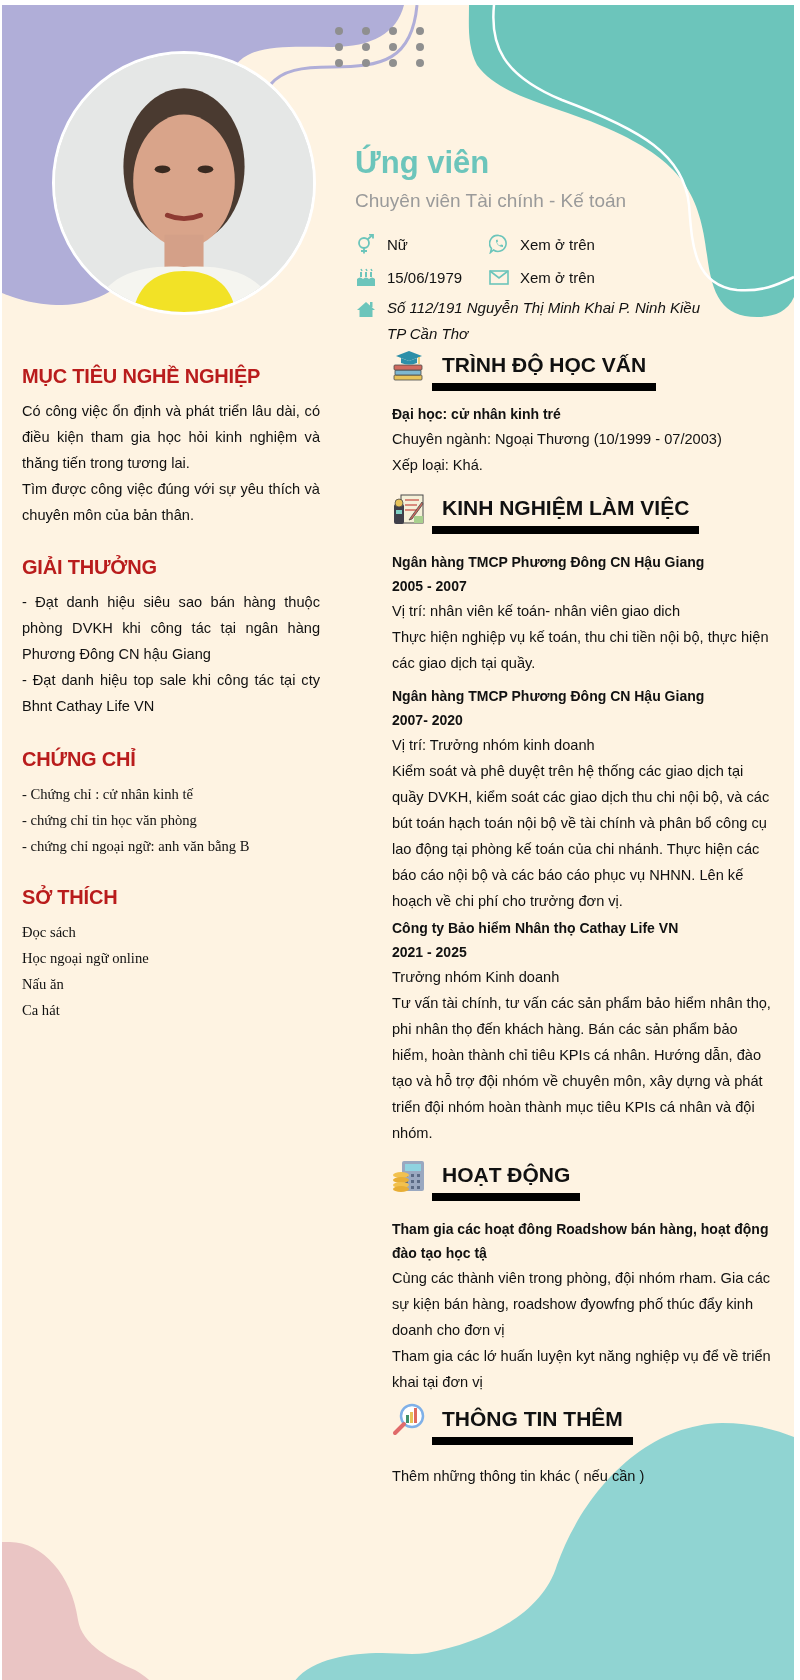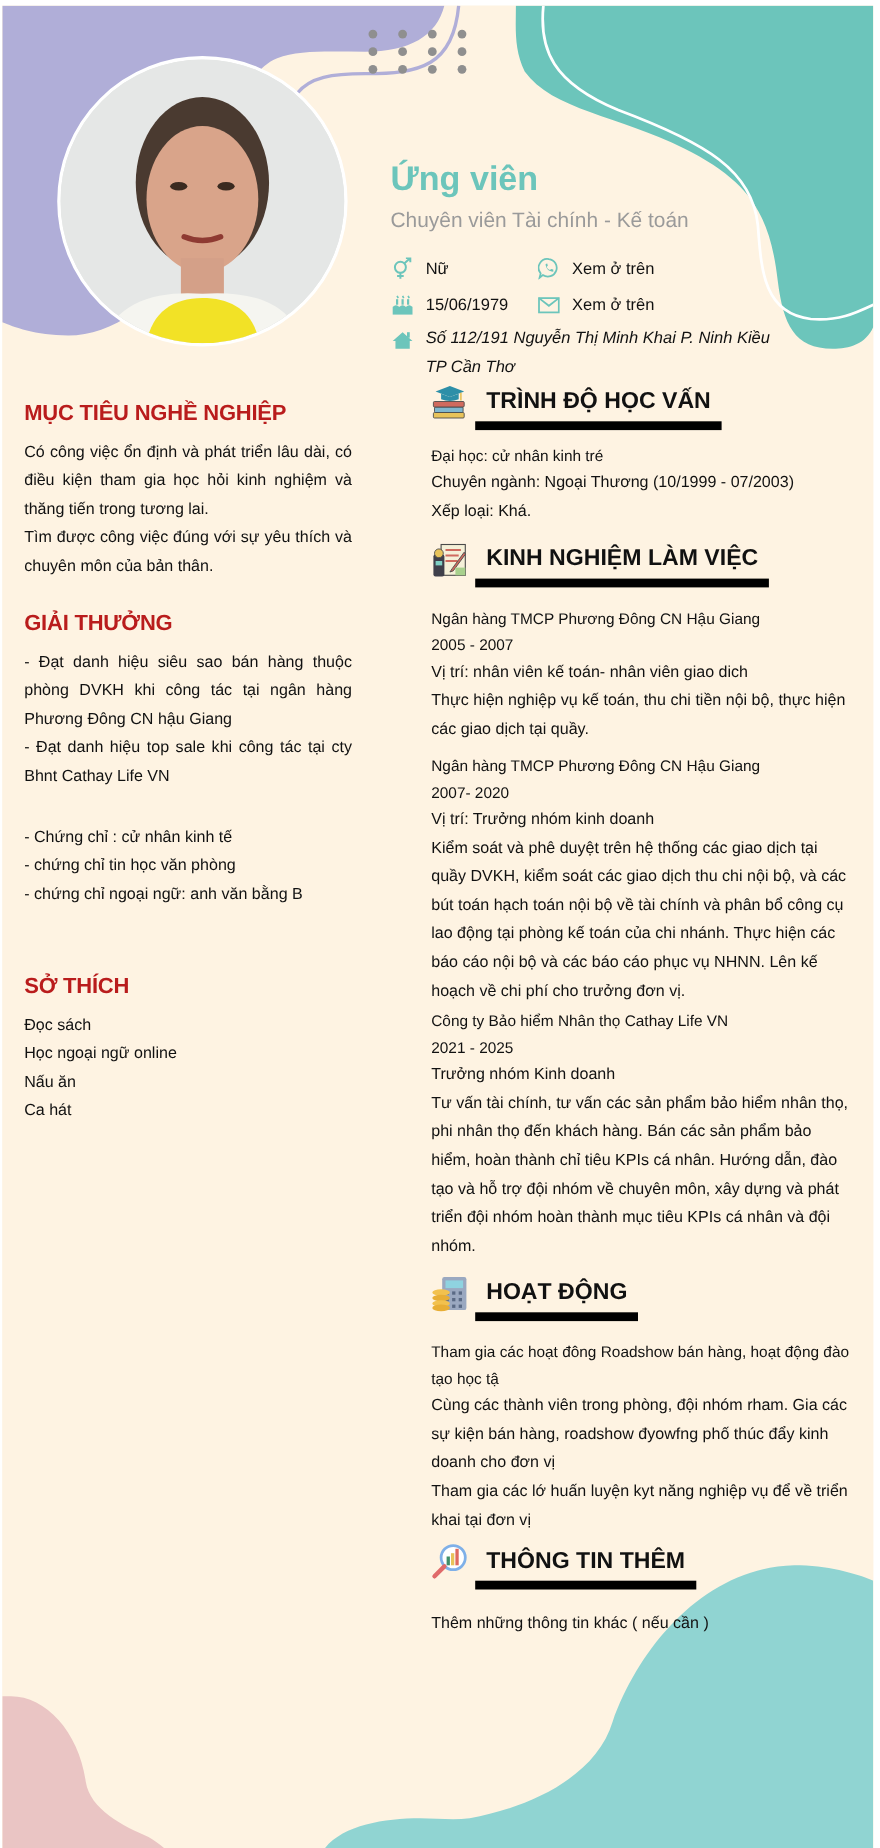--- a/index.html
+++ b/index.html
@@ -9,26 +9,26 @@
   .avatar { position: absolute; left: 50px; top: 46px; width: 264px; height: 264px; border-radius: 50%; border: 3px solid #ffffff; overflow: hidden; background: #e4e6e4; box-sizing: border-box; }
   .avatar svg { width: 100%; height: 100%; display: block; }
   .name { position: absolute; left: 353px; top: 140px; font-size: 31px; font-weight: bold; color: #6cc5bb; margin: 0; }
   .role { position: absolute; left: 353px; top: 185px; font-size: 19px; color: #9a9a9a; }
   .info-row { position: absolute; display: flex; align-items: center; font-size: 15px; color: #111; }
   .info-row .ic { width: 22px; height: 22px; margin-right: 10px; display: inline-flex; align-items: center; justify-content: center; }
   .info-row .ic svg { width: 20px; height: 20px; }
   .left { position: absolute; left: 20px; width: 298px; }
   .sec-title { font-size: 20px; font-weight: bold; color: #b91c1c; margin: 0 0 10px 0; letter-spacing: -0.2px; }
   .ptxt { font-size: 14.6px; line-height: 26px; margin: 0; text-align: justify; }
-  .list-line { font-size: 14.6px; line-height: 26px; margin: 0; }
+  .list-line { font-size: 14.6px; line-height: 26px; margin: 0; font-family: Liberation Serif, serif; }
   .right { position: absolute; left: 390px; width: 380px; }
   .rhead { display: flex; align-items: flex-start; position: relative; height: 46px; }
   .rhead .ricon { width: 34px; height: 34px; }
   .rhead .rtitle { position: absolute; left: 50px; top: 4px; font-size: 21px; font-weight: bold; color: #111; padding: 0 10px 6px 10px; border-bottom: 8px solid #000000; margin-left: -10px; white-space: nowrap; }
-  .bold { font-weight: normal; font-size: 14px; line-height: 24px; margin: 0; }
+  .bold { font-weight: bold; font-size: 14px; line-height: 24px; margin: 0; }
   .rtxt { font-size: 14.6px; line-height: 26px; margin: 0; }
 </style>
 </head>
 <body>
 
 <div class="page">
 
   <svg class="bg" viewBox="0 0 792 1675">
 
     <path d="M0 0 L402 0 C395 28 370 42 330 42 C300 42 270 40 250 48 C225 58 215 90 200 150 C180 235 120 300 60 300 C30 300 10 292 0 288 Z" fill="#b0aed8"></path>
@@ -135,20 +135,21 @@
     <p class="ptxt">Tìm được công việc đúng với sự yêu thích và chuyên môn của bản thân.</p>
   </section>
 
   <section class="left" style="top:551px;">
     <h2 class="sec-title">GIẢI THƯỞNG</h2>
     <p class="ptxt">- Đạt danh hiệu siêu sao bán hàng thuộc phòng DVKH khi công tác tại ngân hàng Phương Đông CN hậu Giang</p>
     <p class="ptxt">- Đạt danh hiệu top sale khi công tác tại cty Bhnt Cathay Life VN</p>
   </section>
 
   <section class="left" style="top:743px;">
+    <h2 class="sec-title">CHỨNG CHỈ</h2>
     <p class="list-line">- Chứng chỉ : cử nhân kinh tế</p>
     <p class="list-line">- chứng chỉ tin học văn phòng</p>
     <p class="list-line">- chứng chỉ ngoại ngữ: anh văn bằng B</p>
   </section>
 
   <section class="left" style="top:881px;">
     <h2 class="sec-title">SỞ THÍCH</h2>
     <p class="list-line">Đọc sách</p>
     <p class="list-line">Học ngoại ngữ online</p>
     <p class="list-line">Nấu ăn</p>

